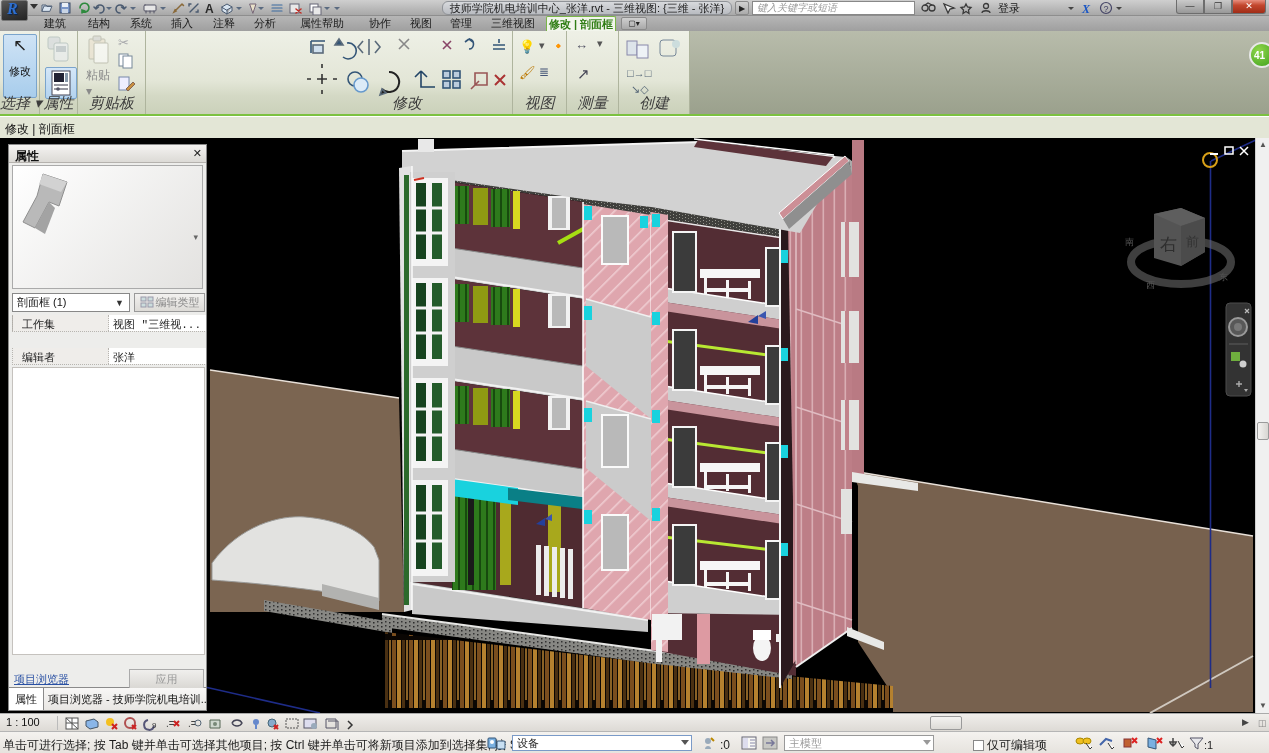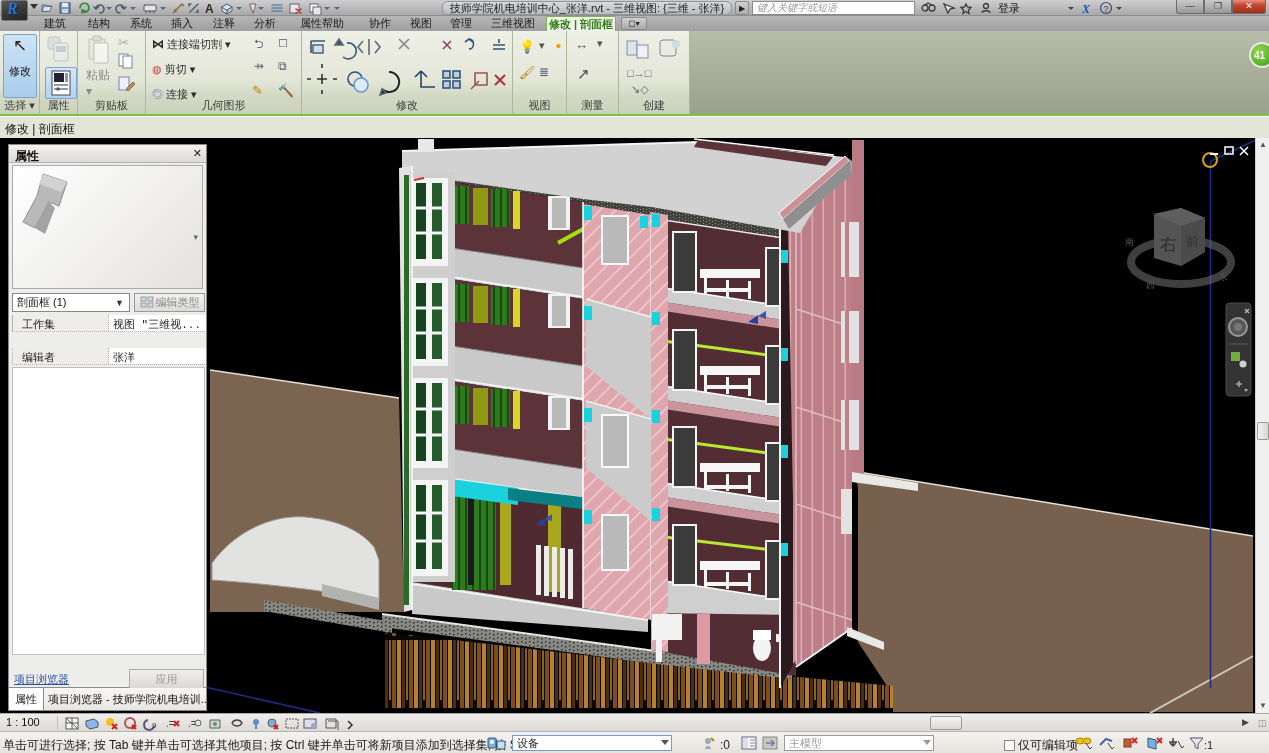--- a/index.html
+++ b/index.html
@@ -33,21 +33,21 @@
 #activetab{position:absolute;left:546px;top:0;width:70px;height:15px;background:#f2f5ec;
 border:1px solid #7ab648;border-bottom:none;border-radius:2px 2px 0 0;
 font-size:11px;color:#2f7d14;text-align:center;line-height:14px;font-weight:bold;}
 #tabdd{position:absolute;left:621px;top:1px;width:26px;height:13px;background:linear-gradient(#cfcfcf,#a9a9a9);border:1px solid #8a8a8a;border-radius:2px;font-size:8px;color:#222;text-align:center;line-height:12px;}
 
 #ribbon{position:absolute;left:0;top:31px;width:1269px;height:85px;
 background:linear-gradient(#b8bcab,#9aa08c);}
 #ribbonpanels{position:absolute;left:0;top:0;width:690px;height:83px;
 background:linear-gradient(#eef0e6 0%,#e3e6d7 60%,#d4d9c5 78%,#cbd1ba 100%);}
 .rpanel{position:absolute;top:0;height:83px;border-right:1px solid #aeb49d;}
-.rlabel{position:absolute;bottom:1px;left:0;width:100%;text-align:center;font-size:11px;color:#3c3c3c;white-space:nowrap;}
+.rlabel{position:absolute;bottom:1px;left:0;width:100%;text-align:center;font-size:15px;color:#3c3c3c;white-space:nowrap;font-style:italic;}
 #ribbongreen{position:absolute;left:0;top:83px;width:1269px;height:2px;background:#7cc141;}
 .modbtn{position:absolute;left:3px;top:3px;width:34px;height:64px;background:linear-gradient(#cfe3f5,#a8cdec);border:1px solid #7aa4cc;border-radius:2px;text-align:center;}
 .modbtn .cur{font-size:17px;color:#222;}
 .modbtn .t{font-size:11px;color:#111;margin-top:8px;}
 .propbtn1{position:absolute;left:6px;top:4px;width:30px;height:30px;opacity:.55;}
 .propbtn2{position:absolute;left:5px;top:36px;width:32px;height:32px;background:linear-gradient(#d5e7f8,#b3d3ef);border:1px solid #7aa4cc;border-radius:2px;}
 .gtxt{font-size:11px;color:#2a2a2a;white-space:nowrap;}
 
 #modebar{position:absolute;left:0;top:116px;width:1269px;height:22px;background:#e3e6d6;border-top:1px solid #fff;}
 #modebar span{position:absolute;left:5px;top:4px;font-size:12px;color:#111;}
@@ -73,21 +73,21 @@
 .ptab{position:absolute;top:0;height:23px;background:linear-gradient(#f8f7f6,#e8e6e3);border:1px solid #8a8a8a;border-top:none;padding:4px 6px 0 6px;white-space:nowrap;color:#111;}
 
 #viewbar{position:absolute;left:0;top:713px;width:1269px;height:18px;background:linear-gradient(#f0eeeb,#dddad5);border-top:1px solid #aaa;}
 #scale{position:absolute;left:6px;top:2px;width:52px;height:14px;font-size:11px;color:#111;border-right:1px solid #bbb;}
 #hthumb{position:absolute;left:930px;top:2px;width:32px;height:14px;background:linear-gradient(#f4f3f1,#dcdad6);border:1px solid #9a9a9a;border-radius:2px;}
 #statusbar{position:absolute;left:0;top:731px;width:1269px;height:22px;background:linear-gradient(#f4f2ef,#e6e3de);border-top:1px solid #b5b5b5;}
 #stext{position:absolute;left:3px;top:5px;font-size:12px;color:#1a1a1a;white-space:nowrap;}
 .scombo{position:absolute;top:3px;height:16px;background:#fff;border:1px solid #7a9ac8;font-size:11px;color:#222;line-height:15px;padding-left:4px;}
 .sdd{position:absolute;right:2px;top:4px;width:0;height:0;border-left:4px solid transparent;border-right:4px solid transparent;border-top:5px solid #555;}
 .sic{position:absolute;top:3px;font-size:12px;}
-#chkrow{position:absolute;left:1004px;top:5px;font-size:12px;color:#1a1a1a;}
+#chkrow{position:absolute;left:973px;top:5px;font-size:12px;color:#1a1a1a;}
 #chkrow .cb{display:inline-block;width:11px;height:11px;background:#fff;border:1px solid #888;vertical-align:-2px;margin-right:3px;}
 </style>
 </head>
 <body>
 <div id="app">
 
 <div id="titlebar">
  <svg style="position:absolute;left:40px;top:1px;" width="390" height="14" viewBox="0 0 390 14">
   <g stroke-linecap="round">
    <path d="M2 10 L4 5 h8 l-2 5 z M2 10 V4 h4 l1 1.5 h4" fill="#dbe6f2" stroke="#55647a" stroke-width="1"></path>
@@ -201,32 +201,20 @@
     <svg style="position:absolute;left:40px;top:22px;" width="16" height="16" viewBox="0 0 16 16">
             <rect x="1" y="1" width="9" height="12" fill="#fff" stroke="#789"></rect>
             <rect x="5" y="3" width="9" height="12" fill="#fff" stroke="#789"></rect>
           </svg>
     <svg style="position:absolute;left:40px;top:44px;" width="18" height="18" viewBox="0 0 18 18">
             <rect x="1" y="2" width="10" height="13" fill="#eef" stroke="#78a"></rect>
             <path d="M8 14 L15 7 L17 9 L10 16 Z" fill="#c89040" stroke="#865"></path>
           </svg>
     <div class="rlabel">剪贴板</div>
   </div>
-  <div class="rpanel" style="left:146px;width:156px;">
-    <div class="gtxt" style="position:absolute;left:6px;top:6px;"><b style="font-size:12px;">⋈</b> 连接端切割 ▾</div>
-    <div class="gtxt" style="position:absolute;left:6px;top:31px;"><span style="color:#c33;">◍</span> 剪切 ▾</div>
-    <div class="gtxt" style="position:absolute;left:6px;top:56px;"><span style="color:#67c;">◎</span> 连接 ▾</div>
-    <div style="position:absolute;left:108px;top:4px;font-size:12px;color:#567;">⮌</div>
-    <div style="position:absolute;left:132px;top:4px;font-size:12px;color:#567;">◻</div>
-    <div style="position:absolute;left:108px;top:28px;font-size:12px;color:#567;">⇸</div>
-    <div style="position:absolute;left:132px;top:28px;font-size:12px;color:#567;">⧉</div>
-    <div style="position:absolute;left:106px;top:52px;font-size:13px;color:#b80;">✎</div>
-    <div style="position:absolute;left:132px;top:52px;font-size:13px;color:#975;">🔨</div>
-    <div class="rlabel">几何图形</div>
-  </div>
   <div class="rpanel" style="left:302px;width:211px;">
     <div class="rlabel">修改</div>
   </div>
   <div class="rpanel" style="left:513px;width:54px;">
     <div style="position:absolute;left:6px;top:8px;font-size:13px;color:#ca0;">💡</div>
     <div style="position:absolute;left:26px;top:8px;font-size:11px;color:#555;">▾</div>
     <div style="position:absolute;left:38px;top:8px;font-size:12px;color:#a60;">🔸</div>
     <div style="position:absolute;left:6px;top:34px;font-size:13px;color:#b70;">🖌</div>
     <div style="position:absolute;left:26px;top:34px;font-size:12px;color:#457;">≣</div>
     <div class="rlabel">视图</div>
@@ -718,21 +706,21 @@
  <div style="position:absolute;left:1258px;top:4px;font-size:9px;color:#888;">◫</div>
 </div>
 
 <div id="statusbar">
  <div id="stext">单击可进行选择; 按 Tab 键并单击可选择其他项目; 按 Ctrl 键并单击可将新项目添加到选择集; 按 Shift 键</div>
  <svg class="sic" style="left:486px;top:2px;" width="22" height="18" viewBox="0 0 22 18">
         <rect x="2" y="4" width="8" height="10" fill="#7ab0e0" stroke="#357" rx="1"></rect>
         <rect x="11" y="7" width="8" height="8" fill="#c8dff2" stroke="#357" rx="1"></rect>
         <circle cx="6" cy="8" r="2" fill="#fff"></circle>
       </svg>
- <div class="scombo" style="left:512px;width:160px;">设备<div class="sdd"></div></div>
+ <div class="scombo" style="left:512px;width:180px;">设备<div class="sdd"></div></div>
  <svg class="sic" style="left:700px;top:3px;" width="16" height="16" viewBox="0 0 16 16">
         <path d="M5 14 c0-4 6-4 6 0 z" fill="#9ab"></path>
         <circle cx="8" cy="6" r="3" fill="#9ab"></circle>
         <path d="M11 3 l3 3" stroke="#b80" stroke-width="2"></path>
       </svg>
  <div style="position:absolute;left:720px;top:6px;font-size:12px;color:#222;">:0</div>
  <svg class="sic" style="left:741px;top:3px;" width="17" height="16" viewBox="0 0 17 16">
         <rect x="1" y="2" width="14" height="12" fill="#f8f8f4" stroke="#667"></rect>
         <rect x="2" y="3" width="5" height="10" fill="#dde"></rect>
         <path d="M9 5 h5 M9 8 h5 M9 11 h5" stroke="#88a"></path>

